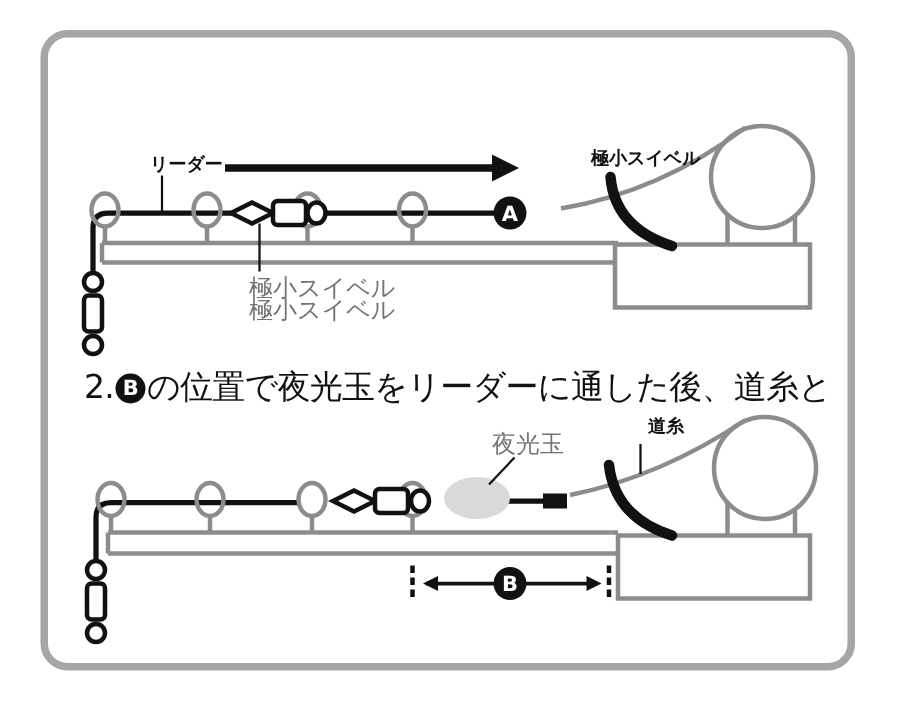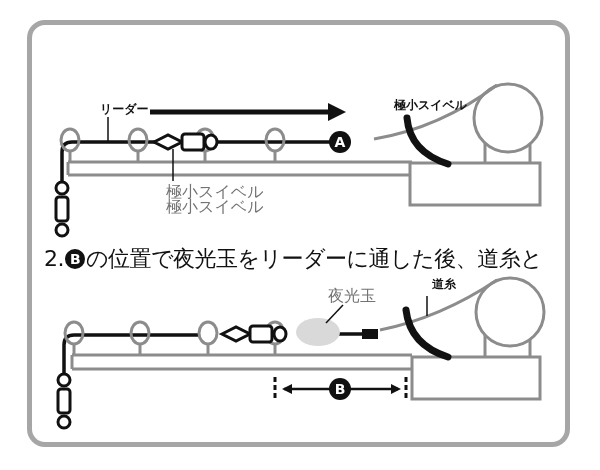--- a/index.html
+++ b/index.html
@@ -7,21 +7,21 @@
   .frame {
     position: absolute; left: 27px; top: 20px; width: 543px; height: 427px;
     border: 5px solid #a6a6a6; border-radius: 18px; box-sizing: border-box; background: #fff;
   }
   .step-title {
     position: absolute; margin: 0; color: #111; font-weight: normal;
     font-family: "DejaVu Sans", sans-serif; letter-spacing: -0.5px; line-height: 26px;
     white-space: nowrap;
   }
   .step1 { left: 44px; top: 32px; font-size: 22px; }
-  .step2 { left: 44px; top: 246px; font-size: 22px; }
+  .step2 { left: 56px; top: 246px; font-size: 22px; }
   .badge {
     display: inline-block; width: 20px; height: 20px; border-radius: 50%;
     background: #111; color: #fff; font-size: 14px; font-weight: bold; line-height: 20px;
     text-align: center; vertical-align: 2px; margin: 0 1px;
   }
   .label { position: absolute; font-size: 12px; color: #111; white-space: nowrap; font-family: "DejaVu Sans", sans-serif; margin-left: 16px; }
   .label.bold { font-weight: bold; font-size: 12px; }
   .label.light { color: #737373; font-size: 16px; line-height: 15px; }
   svg.diagram { position: absolute; left: 0; top: 0; }
 </style>

